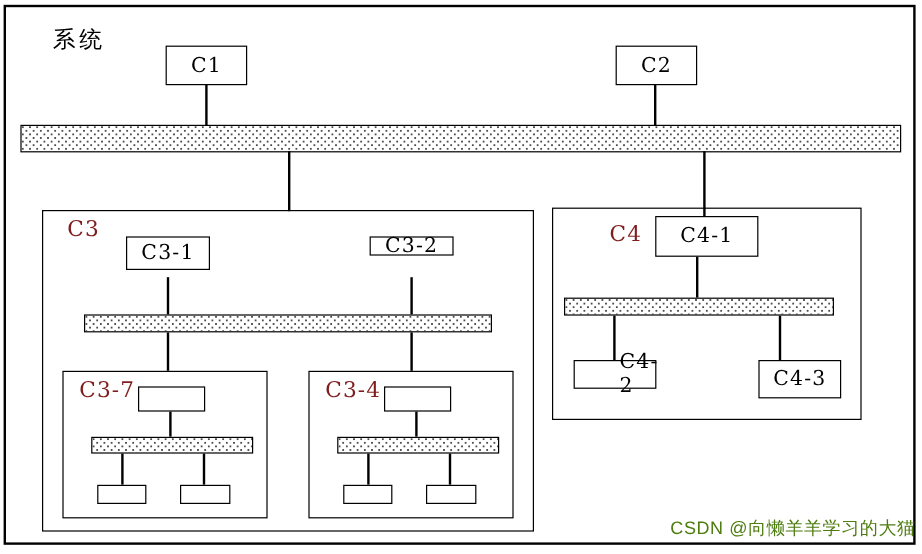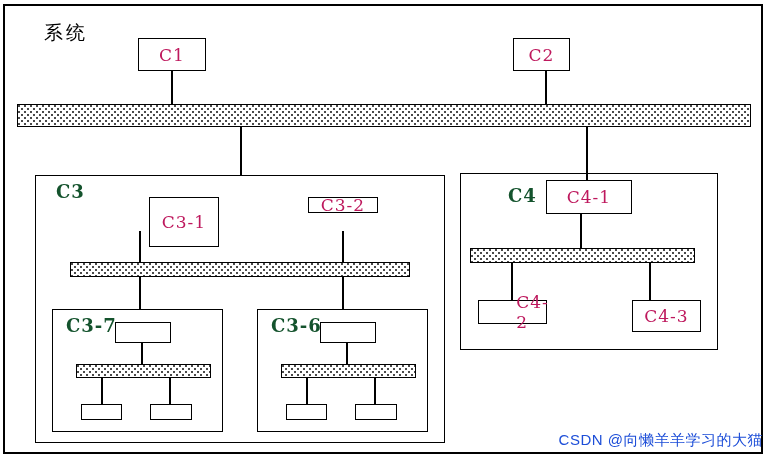--- a/index.html
+++ b/index.html
@@ -26,21 +26,21 @@
   
   .box {
     position: absolute;
     border: 1.5px solid #000000;
     background: #ffffff;
     box-sizing: border-box;
     display: flex;
     align-items: center;
     justify-content: center;
     font-size: 17px;
-    color: #be185d;
+    color: #000000;
     letter-spacing: 1px;
   }
   
   .mini {
     position: absolute;
     border: 1.5px solid #000000;
     background: #ffffff;
     box-sizing: border-box;
   }
   
@@ -58,71 +58,70 @@
   
   .vline {
     position: absolute;
     width: 2px;
     background: #000000;
   }
   
   .glabel {
     position: absolute;
     font-size: 18px;
-    color: #14532d;
+    color: #7f1d1d;
     letter-spacing: 1px;
     white-space: nowrap;
-    font-weight: bold;
   }
   .title-label {
     position: absolute;
     left: 44px;
     top: 20px;
     font-size: 19px;
     letter-spacing: 3px;
     color: #000000;
   }
   .watermark {
     position: absolute;
     right: 5px;
     top: 431px;
     font-size: 15px;
-    color: #1d4ed8;
+    color: #4d7c0f;
     font-family: "Liberation Sans", "DejaVu Sans", sans-serif;
     letter-spacing: 0.5px;
     white-space: nowrap;
   }
 </style>
 </head>
 <body>
 
 <div class="stage">
 
   <div class="frame" style="left:3px; top:4px; width:760px; height:450px;"></div>
 
   <div class="title-label">系统</div>
 
   <div class="box" style="left:138px; top:38px; width:68px; height:33px;">
     <span>C1</span>
   </div>
-  <div class="box" style="left:513px; top:38px; width:57px; height:33px;">
+  <div class="box" style="left:513px; top:38px; width:68px; height:33px;">
     <span>C2</span>
   </div>
 
   <div class="bus" style="left:17px; top:104px; width:734px; height:23px;"></div>
 
   <div class="vline" style="left:171px; top:70px; height:35px;"></div>
   <div class="vline" style="left:545px; top:70px; height:35px;"></div>
   <div class="vline" style="left:240px; top:126px; height:50px;"></div>
   <div class="vline" style="left:586px; top:126px; height:55px;"></div>
 
   <div class="frame thin" style="left:35px; top:175px; width:410px; height:268px;"></div>
   <div class="glabel" style="left:56px; top:181px;">C3</div>
 
-  <div class="box" style="left:105px; top:197px; width:70px; height:50px;margin-left:44px;">
+  <div class="box" style="left:105px; top:197px; width:70px; height:28px;">
     <span>C3-1</span>
   </div>
   <div class="box" style="left:308px; top:197px; width:70px; height:16px;">
     <span>C3-2</span>
   </div>
 
   <div class="bus" style="left:70px; top:262px; width:340px; height:15px;"></div>
 
   <div class="vline" style="left:139px; top:231px; height:31px;"></div>
   <div class="vline" style="left:342px; top:231px; height:31px;"></div>
@@ -133,21 +132,21 @@
   <div class="glabel" style="left:66px; top:315px;">C3-7</div>
   <div class="mini" style="left:115px; top:322px; width:56px; height:21px;"></div>
   <div class="vline" style="left:141px; top:343px; height:21px;"></div>
   <div class="bus" style="left:76px; top:364px; width:135px; height:14px;"></div>
   <div class="vline" style="left:101px; top:378px; height:26px;"></div>
   <div class="vline" style="left:169px; top:378px; height:26px;"></div>
   <div class="mini" style="left:81px; top:404px; width:41px; height:16px;"></div>
   <div class="mini" style="left:150px; top:404px; width:42px; height:16px;"></div>
 
   <div class="frame thin" style="left:257px; top:309px; width:171px; height:123px;"></div>
-  <div class="glabel" style="left:271px; top:315px;">C3-6</div>
+  <div class="glabel" style="left:271px; top:315px;">C3-4</div>
   <div class="mini" style="left:320px; top:322px; width:56px; height:21px;"></div>
   <div class="vline" style="left:346px; top:343px; height:21px;"></div>
   <div class="bus" style="left:281px; top:364px; width:135px; height:14px;"></div>
   <div class="vline" style="left:306px; top:378px; height:26px;"></div>
   <div class="vline" style="left:374px; top:378px; height:26px;"></div>
   <div class="mini" style="left:286px; top:404px; width:41px; height:16px;"></div>
   <div class="mini" style="left:355px; top:404px; width:42px; height:16px;"></div>
 
   <div class="frame thin" style="left:460px; top:173px; width:258px; height:177px;"></div>
   <div class="glabel" style="left:496px; top:185px;margin-left:12px;">C4</div>

